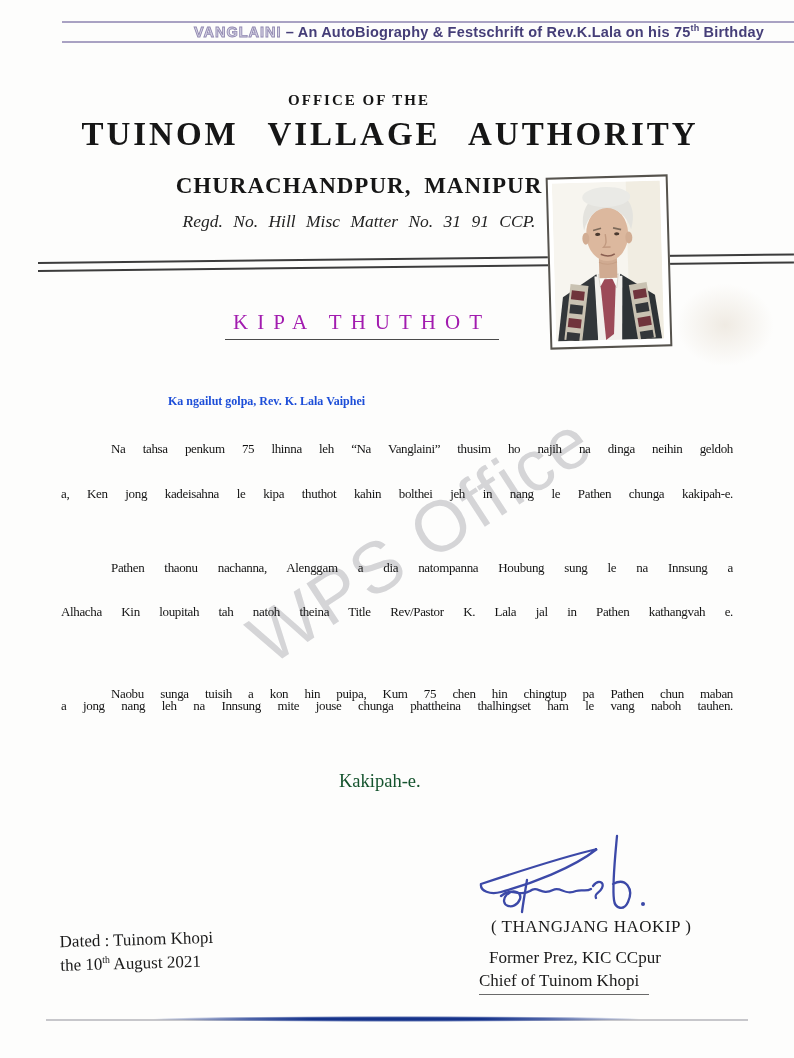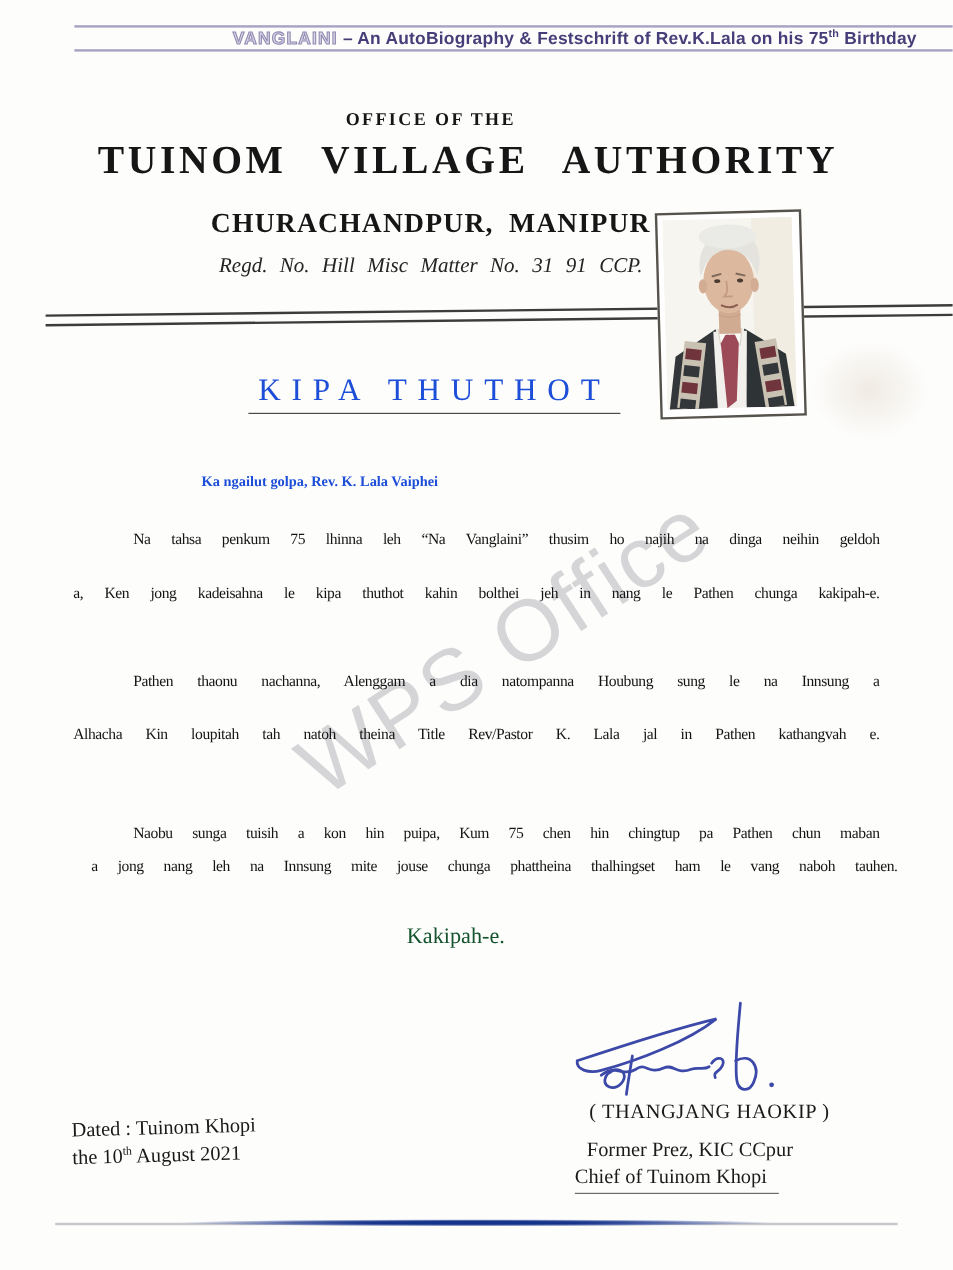--- a/index.html
+++ b/index.html
@@ -48,21 +48,21 @@
 
   
   .photo{position:absolute;left:548px;top:176px;width:118px;height:168px;background:#fff;
          border:2px solid #56534d;transform:rotate(-1.6deg);}
   .photo svg{position:absolute;left:4px;top:4px;}
   .smudge{position:absolute;left:660px;top:270px;width:130px;height:110px;
           background:radial-gradient(50% 50% at 50% 50%,rgba(214,200,180,.35),rgba(214,200,180,0) 75%);}
 
   
   .kipa-wrap{position:absolute;top:310px;left:0;width:724px;text-align:center;}
-  .kipa{display:inline-block;font-size:26px;letter-spacing:9px;color:#1d4ed8;
+  .kipa{display:inline-block;font-size:21px;letter-spacing:9px;color:#a21caf;
         border-bottom:1.5px solid #4a4a4a;padding:0 8px 4px 8px;}
 
   
   .bline{position:absolute;left:61px;width:672px;font-size:13px;letter-spacing:-0.35px;
          color:#141414;text-align:justify;text-align-last:justify;}
   .bline.indent{width:622px;padding-left:50px;}
   .salut{position:absolute;left:168px;top:394px;font-size:12px;color:#1d4ed8;white-space:nowrap;font-weight:bold;}
   .closing{position:absolute;left:339px;top:771px;font-size:18.5px;color:#14532d;}
 
   
@@ -160,21 +160,21 @@
   </div>
 
   <div class="watermark">WPS Office</div>
 
   <div class="salut">Ka ngailut golpa, Rev. K. Lala Vaiphei</div>
   <div class="bline indent" style="top:441px;">Na tahsa penkum 75 lhinna leh “Na Vanglaini” thusim ho najih na dinga neihin geldoh</div>
   <div class="bline" style="top:486px;">a, Ken jong kadeisahna le kipa thuthot kahin bolthei jeh in nang le Pathen chunga kakipah-e.</div>
   <div class="bline indent" style="top:560px;">Pathen thaonu nachanna, Alenggam a dia natompanna Houbung sung le na Innsung a</div>
   <div class="bline" style="top:604px;">Alhacha Kin loupitah tah natoh theina Title Rev/Pastor K. Lala jal in Pathen kathangvah e.</div>
   <div class="bline indent" style="top:652px;margin-top:34px;">Naobu sunga tuisih a kon hin puipa, Kum 75 chen hin chingtup pa Pathen chun maban</div>
-  <div class="bline" style="top:714px;margin-left:15px;">a jong nang leh na Innsung mite jouse chunga phattheina thalhingset ham le vang naboh tauhen.</div>
+  <div class="bline" style="top:698px;">a jong nang leh na Innsung mite jouse chunga phattheina thalhingset ham le vang naboh tauhen.</div>
   <div class="closing">Kakipah-e.</div>
 
   <svg class="sig-svg" width="205" height="84" viewBox="0 0 205 84">
     <g stroke="#3c49a8" stroke-width="2.3" fill="none" stroke-linecap="round">
       <path d="M142,2 C140,24 137,52 139,66 C140,75 149,77 153,68 C159,55 151,43 138,50"></path>
       <path d="M6,50 C42,38 92,22 122,15 C98,34 56,50 26,58 C15,61 5,57 6,50 Z"></path>
       <path d="M26,62 C38,52 43,64 55,57 C63,51 66,62 78,56 C86,52 89,62 101,57 C107,55 111,58 116,55"></path>
       <path d="M118,52 C123,45 130,48 127,54 C124,60 119,59 121,64"></path>
       <path d="M32,60 C22,72 40,78 45,65 C47,58 38,55 33,60"></path>
       <path d="M52,46 C50,58 48,70 47,78"></path>

